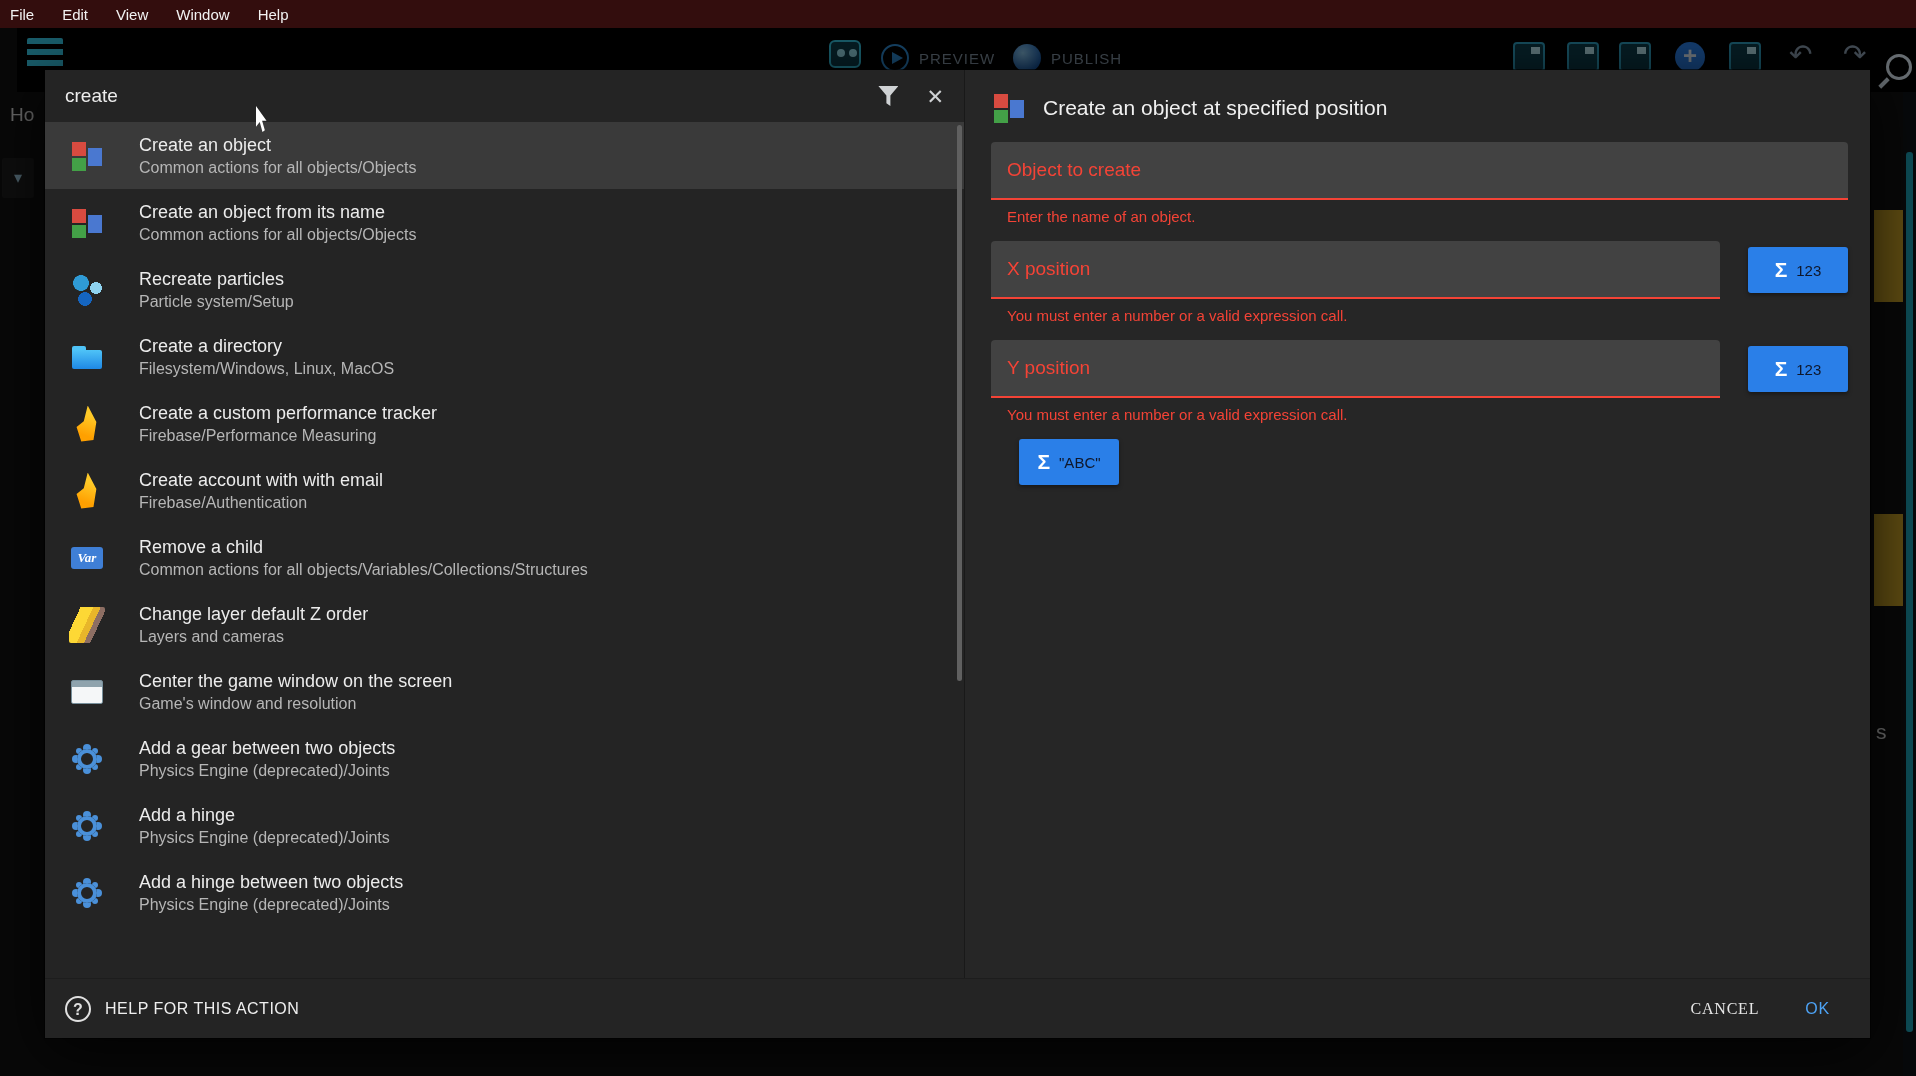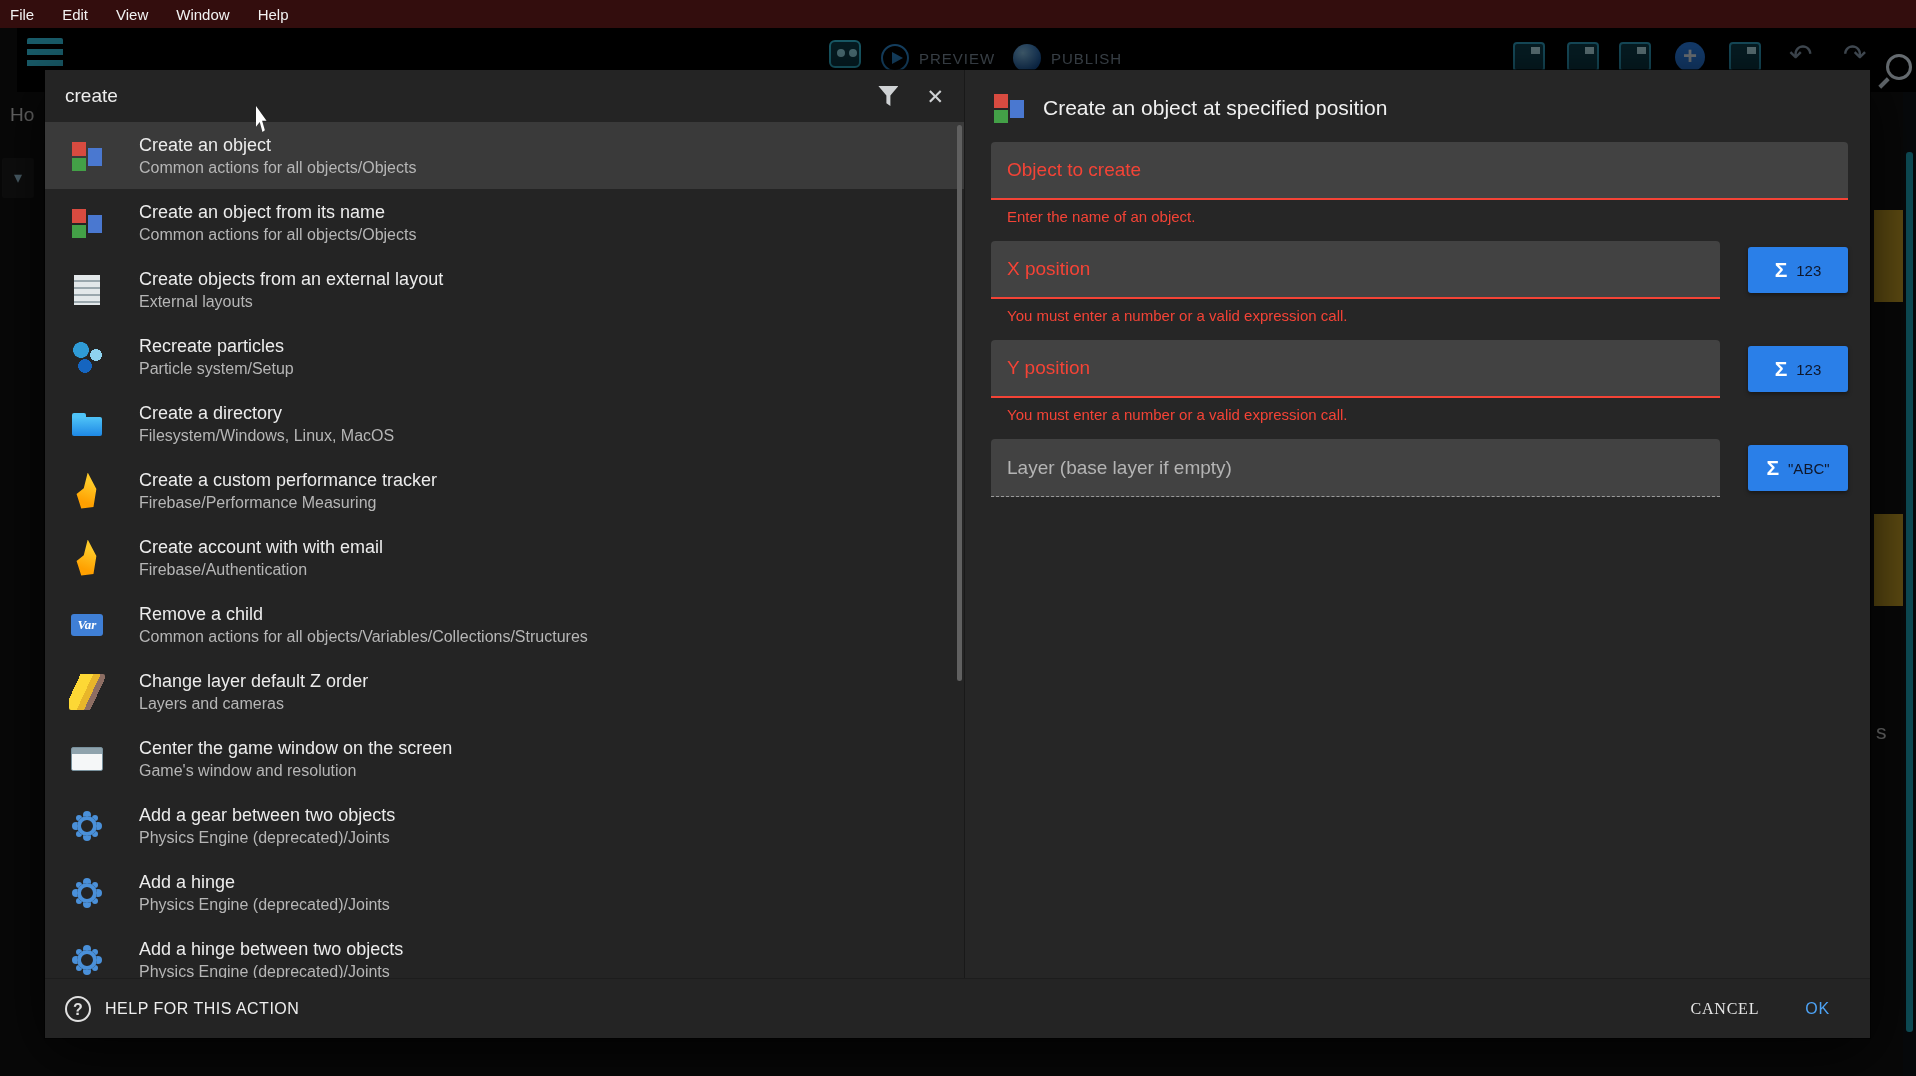--- a/index.html
+++ b/index.html
@@ -206,27 +206,20 @@
             </span>
           </div>
           <div class="row">
             <span class="icn" data-icon="object-cubes"></span>
             <span class="rowtxt">
               <span class="t">Create an object from its name</span>
               <span class="s">Common actions for all objects/Objects</span>
             </span>
           </div>
           <div class="row">
-            <span class="icn" data-icon="external-layout"></span>
-            <span class="rowtxt">
-              <span class="t">Create objects from an external layout</span>
-              <span class="s">External layouts</span>
-            </span>
-          </div>
-          <div class="row">
             <span class="icn" data-icon="particles"></span>
             <span class="rowtxt">
               <span class="t">Recreate particles</span>
               <span class="s">Particle system/Setup</span>
             </span>
           </div>
           <div class="row">
             <span class="icn" data-icon="folder"></span>
             <span class="rowtxt">
               <span class="t">Create a directory</span>
@@ -321,23 +314,20 @@
             <span class="flabel">Y position</span>
           </div>
           <div class="sigma-btn">
             <span class="sg">Σ</span>
             <span class="sl">123</span>
           </div>
         </div>
         <div class="helper">You must enter a number or a valid expression call.</div>
 
         <div class="frow">
-          <div class="field plain">
-            <span class="flabel">Layer (base layer if empty)</span>
-          </div>
           <div class="sigma-btn">
             <span class="sg">Σ</span>
             <span class="sl">"ABC"</span>
           </div>
         </div>
       </div>
     </div>
 
     <div class="dfooter">
       <div class="helpwrap">

